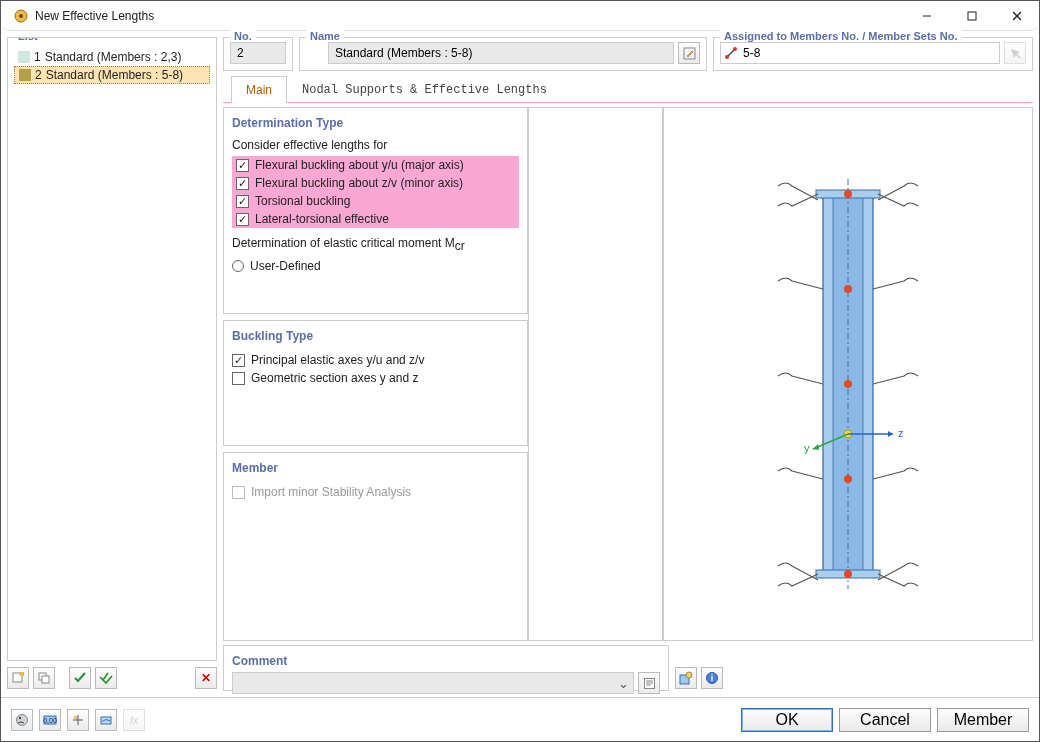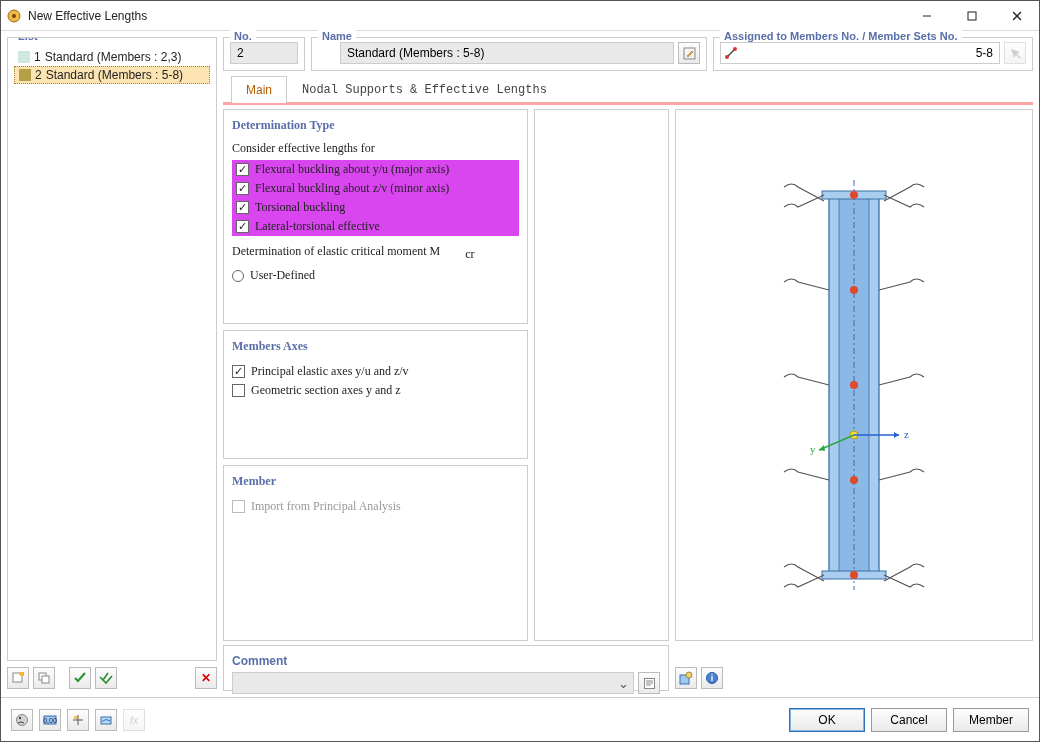--- a/index.html
+++ b/index.html
@@ -1,73 +1,73 @@
 <!DOCTYPE html>
 <html><head>
 <meta charset="utf-8">
 <style>
   * { box-sizing: border-box; }
   html, body { margin: 0; padding: 0; font-family: "Segoe UI", Tahoma, sans-serif; font-size: 12px; color: #222; background: #fff; }
   .window { width: 1040px; height: 742px; border: 1px solid #555; display: flex; flex-direction: column; position: relative; }
-  .titlebar { height: 30px; display: flex; align-items: center; padding-left: 5px; border-bottom: 1px solid #ddd; }
+  .titlebar { height: 30px; display: flex; align-items: center; padding-left: 12px; border-bottom: 1px solid #ddd; border-radius: 9px; }
   .titlebar .icon { width: 16px; height: 16px; margin-right: 6px; display: flex; align-items: center; justify-content: center; }
   .titlebar .title { flex: 1; font-size: 12px; }
   .winbtns { display: flex; height: 100%; }
   .winbtn { width: 45px; display: flex; align-items: center; justify-content: center; }
   .content { flex: 1; display: flex; padding: 6px; gap: 6px; min-height: 0; }
   .leftpanel { width: 210px; display: flex; flex-direction: column; gap: 4px; }
   .fieldset { border: 1px solid #ccc; padding: 4px 6px 6px 6px; position: relative; }
   .fs-label { position: absolute; top: -8px; left: 6px; background: #fff; padding: 0 4px; color: #5a6fa9; font-weight: 600; font-size: 11px; }
   .treebox { flex: 1; border: 1px solid #ccc; padding: 4px 6px 6px 6px; position: relative; min-height: 0; overflow: hidden; }
   .treelist { margin-top: 6px; }
   .treeitem { display: flex; align-items: center; height: 18px; padding: 0 4px; gap: 4px; }
   .treeitem.active { background: #fde5b3; border: 1px dotted #a37f3c; }
   .sw { width: 12px; height: 12px; }
   .rightpanel { flex: 1; display: flex; flex-direction: column; gap: 4px; min-height: 0; }
   .toprow { display: flex; gap: 6px; }
-  .nobox { width: 82px; }
+  .nobox { width: 70px; }
   .namebox { flex: 1; padding-left: 28px; }
   .assignbox { width: 320px; }
   .txtfield { width: 100%; height: 22px; border: 1px solid #ccc; background: #e9e9e9; padding: 0 6px; font-family: inherit; font-size: 12px; }
   .txtfield.white { background: #fff; }
   .namerow { display: flex; gap: 4px; align-items: center; }
   .iconbtn { width: 22px; height: 22px; border: 1px solid #bbb; background: linear-gradient(#fdfdfd,#eaeaea); display: flex; align-items: center; justify-content: center; cursor: pointer; }
   .iconbtn.disabled { opacity: 0.45; cursor: default; }
-  .tabsrow { display: flex; border-bottom: 3px solid #fca5a5; padding-left: 8px; gap: 0; }
+  .tabsrow { display: flex; border-bottom: 1px solid #fca5a5; padding-left: 8px; gap: 0; }
   .tab { padding: 6px 14px; font-size: 12px; border: 1px solid transparent; border-bottom: none; position: relative; top: 1px; cursor: pointer; }
   .tab.active { background: #fff; border-color: #ccc; color: #b55a00; }
   .tab.inactive { color: #444; font-family: Liberation Mono, monospace; }
-  .mainarea { flex: 1; display: flex; gap: 6px; min-height: 0; font-family: Liberation Serif, serif; }
+  .mainarea { flex: 1; display: flex; min-height: 0; }
   .col { display: flex; flex-direction: column; gap: 6px; min-height: 0; }
   .colA { flex: 0 0 305px; }
   .colB { flex: 0 0 135px; }
   .colC { flex: 1; }
   .panel { border: 1px solid #ccc; padding: 8px; background: #fff; }
   .panel-lbl { color: #5a6fa9; font-weight: 600; margin-bottom: 8px; }
   .chkline { display: flex; align-items: center; gap: 6px; padding: 2px 0; }
-  .chkline.hi { background: #d946ef; padding: 2px 4px; }
+  .chkline.hi { background: #f9a8d4; padding: 2px 4px; }
   .chk { width: 13px; height: 13px; border: 1px solid #666; display: flex; align-items: center; justify-content: center; background: #fff; flex-shrink: 0; }
   .chk.checked::after { content: "✓"; font-size: 11px; line-height: 1; color: #222; }
   .chk.disabled { border-color: #bbb; }
   .radio { width: 12px; height: 12px; border: 1px solid #666; border-radius: 50%; display: flex; align-items: center; justify-content: center; flex-shrink: 0; }
   .radio.checked::after { content: ""; width: 6px; height: 6px; background: #222; border-radius: 50%; }
   .subhdr { margin: 8px 0 4px 0; }
   .emptypanel { flex: 1; border: 1px solid #ccc; background: #fff; }
   .previewpanel { flex: 1; border: 1px solid #ccc; background: #fff; display: flex; align-items: center; justify-content: center; }
   .commentrow { height: 46px; }
   .dropdown { flex: 1; height: 22px; border: 1px solid #ccc; background: #e9e9e9; display: flex; align-items: center; justify-content: flex-end; padding: 0 4px; }
   .dropdown::after { content: "⌄"; color: #555; font-size: 13px; }
   .leftbtnbar { display: flex; gap: 4px; align-items: center; padding: 2px 0; }
   .spacer { flex: 1; }
   .redx { width: 22px; height: 22px; border: 1px solid #bbb; background: linear-gradient(#fdfdfd,#eaeaea); display: flex; align-items: center; justify-content: center; color: #d00; font-weight: bold; cursor: pointer; }
   .footer { height: 44px; border-top: 1px solid #ccc; display: flex; align-items: center; padding: 0 10px; gap: 6px; }
-  .bigbtn { width: 76px; height: 24px; border: 1px solid #999; background: linear-gradient(#fdfdfd,#eaeaea); cursor: pointer; font-family: inherit; font-size: 12px; }
+  .bigbtn { width: 92px; height: 24px; border: 1px solid #999; background: linear-gradient(#fdfdfd,#eaeaea); cursor: pointer; font-family: inherit; font-size: 16px; }
   .bigbtn.primary { border: 1px solid #2a6fb7; box-shadow: inset 0 0 0 1px #8ab5e0; }
   .disabled-text { color: #999; }
-  sub { font-size: 12px; margin-left: 25px; }
+  sub { font-size: 12px; }
 </style>
 </head>
 <body>
 
 <div class="window">
 
   <div class="titlebar">
     <span class="icon">
       <svg width="16" height="16" viewBox="0 0 16 16">
           <circle cx="8" cy="8" r="6" fill="#f3b84a" stroke="#9a6b14"></circle>
@@ -159,21 +159,21 @@
                   <rect x="1" y="1" width="11" height="11" fill="none" stroke="#888"></rect>
                   <path d="M4 9 L9 4 L10 5 L5 10 Z" fill="#e6a84a" stroke="#a2762e" stroke-width="0.6"></path>
                 </svg>
               </div>
           </div>
         </div>
         <div class="fieldset assignbox">
           <span class="fs-label">Assigned to Members No. / Member Sets No.</span>
           <div class="namerow">
             <div style="position:relative;flex:1;">
-              <input class="txtfield white" style="width: 100%; padding-left: 30px; text-align: right;" value="5-8">
+              <input class="txtfield white" style="width: 100%; padding-left: 22px;" value="5-8">
               <span style="position:absolute;left:4px;top:4px"><svg width="14" height="14" viewBox="0 0 14 14">
                     <circle cx="3" cy="11" r="2" fill="#d33"></circle>
                     <circle cx="11" cy="3" r="2" fill="#d33"></circle>
                     <line x1="4" y1="10" x2="10" y2="4" stroke="#444" stroke-width="1.5"></line>
                   </svg></span>
             </div>
             <div class="iconbtn disabled">
                 <svg width="13" height="13" viewBox="0 0 13 13">
                   <path d="M2 2 L5 11 L7 8 L11 12 L12 11 L8 7 L11 5 Z" fill="#999"></path>
                 </svg>
@@ -209,36 +209,36 @@
                 <span>Lateral-torsional effective</span>
               </div>
             <div class="subhdr"><span>Determination of elastic critical moment M</span><sub>cr</sub></div>
             <div class="chkline">
                 <span class="radio"></span>
                 <span>User-Defined</span>
               </div>
             <div style="height:30px"></div>
           </div>
           <div class="panel">
-            <div class="panel-lbl">Members Axes</div>
+            <div class="panel-lbl">Buckling Type</div>
             <div class="chkline">
                 <span class="chk checked"></span>
                 <span>Principal elastic axes y/u and z/v</span>
               </div>
             <div class="chkline">
                 <span class="chk"></span>
                 <span>Geometric section axes y and z</span>
               </div>
             <div style="height:50px"></div>
           </div>
           <div class="panel" style="flex:1">
             <div class="panel-lbl">Member</div>
             <div class="chkline disabled-text">
                 <span class="chk disabled"></span>
-                <span>Import from Principal Analysis</span>
+                <span>Import minor Stability Analysis</span>
               </div>
           </div>
         </div>
         <div class="col colB">
           <div class="emptypanel"></div>
         </div>
         <div class="col colC">
           <div class="previewpanel">
             <svg width="260" height="480" viewBox="0 0 260 480">
 

